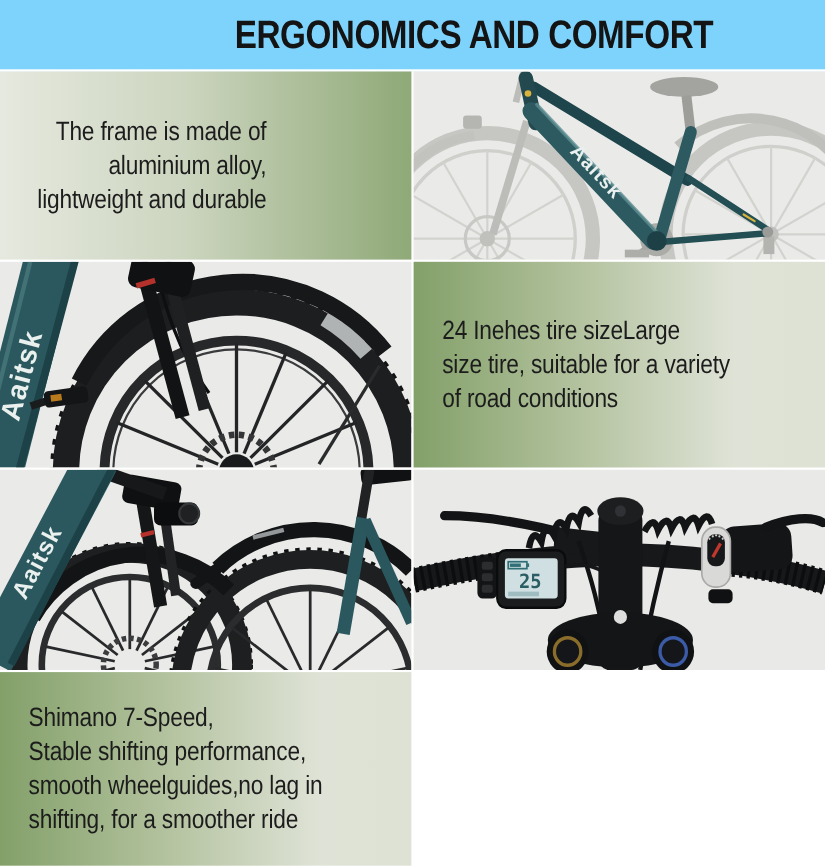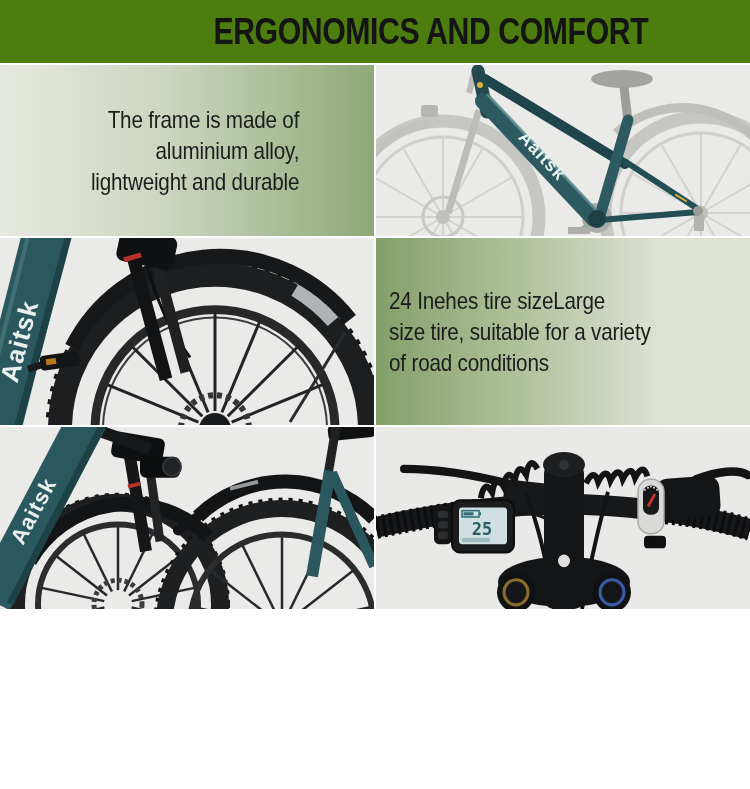--- a/index.html
+++ b/index.html
@@ -2,21 +2,21 @@
 <html><head>
 <meta charset="utf-8">
 <style>
   * { margin:0; padding:0; box-sizing:border-box; }
   html,body { background:#ffffff; }
   body { font-family:"Liberation Sans", sans-serif; }
   .page { width:750px; height:789px; overflow:hidden; background:#ffffff; }
 
   
   .header {
-    height:65px; background:#4d7c0f; border-bottom:2px solid #ffffff;
+    height:65px; background:#7dd3fc; border-bottom:2px solid #ffffff;
     display:flex; align-items:center; justify-content:center;
     padding-left:112px;
   }
   .header-title {
     display:inline-block; font-size:36px; font-weight:700; color:#141414;
     letter-spacing:-0.5px; transform:scaleX(0.84); transform-origin:center;
     white-space:nowrap;
   }
 
   
@@ -26,25 +26,25 @@
     grid-template-rows:171px 187px 182px 176px;
     gap:2px; background:#ffffff;
   }
   .cell { position:relative; overflow:hidden; }
   .photo-cell { background:#eaeae8; }
   .photo-cell svg { display:block; width:100%; height:100%; }
 
   .text-panel { display:flex; flex-direction:column; justify-content:center; }
   .text-panel.toward-right {
     background:linear-gradient(90deg,#e6e9df 0%,#ccd5bf 45%,#8fa977 100%);
-    align-items:center; padding-right:18px; text-align:right;
+    align-items:flex-start; padding-right:18px; text-align:right;
   }
   .text-panel.toward-left {
     background:linear-gradient(90deg,#83a069 0%,#b3c29e 40%,#dfe3d7 78%,#dde2d4 100%);
-    align-items:flex-start; padding-left:13px; text-align:left;
+    align-items:flex-start; padding-left:26px; text-align:left;
   }
   .feature-lines { transform:scaleX(0.86); }
   .toward-right .feature-lines { transform-origin:right center; }
   .toward-left  .feature-lines { transform-origin:left center; }
   .feature-line {
     font-size:24px; line-height:31px; color:#1c1c1c; font-weight:500;
     letter-spacing:-0.2px; white-space:nowrap;
   }
 
   svg text.brand {
@@ -344,15 +344,23 @@
               <circle cx="10" cy="18" r="1"></circle>
               <circle cx="13" cy="17" r="1"></circle>
             <circle cx="16" cy="18" r="1"></circle>
               <circle cx="19" cy="20" r="1"></circle>
           </g>
           <rect x="6" y="64" width="22" height="12" rx="4" fill="#101112"></rect>
         </g>
       </svg>
     </div>
 
+    <div class="cell text-panel toward-left">
+      <div class="feature-lines">
+        <div class="feature-line">Shimano 7-Speed,</div>
+        <div class="feature-line">Stable shifting performance,</div>
+        <div class="feature-line">smooth wheelguides,no lag in</div>
+        <div class="feature-line">shifting, for a smoother ride</div>
+      </div>
+    </div>
 
   </div>
 </div>
 
 </body></html>

